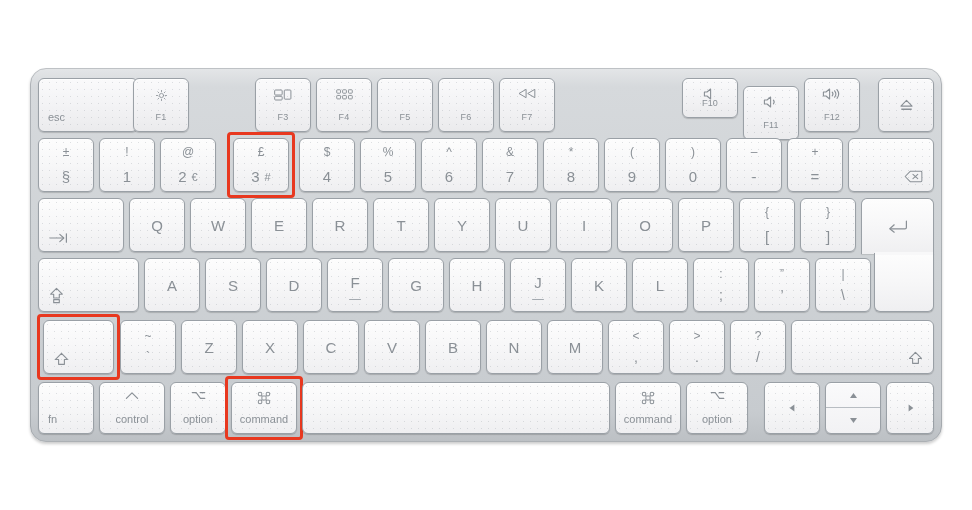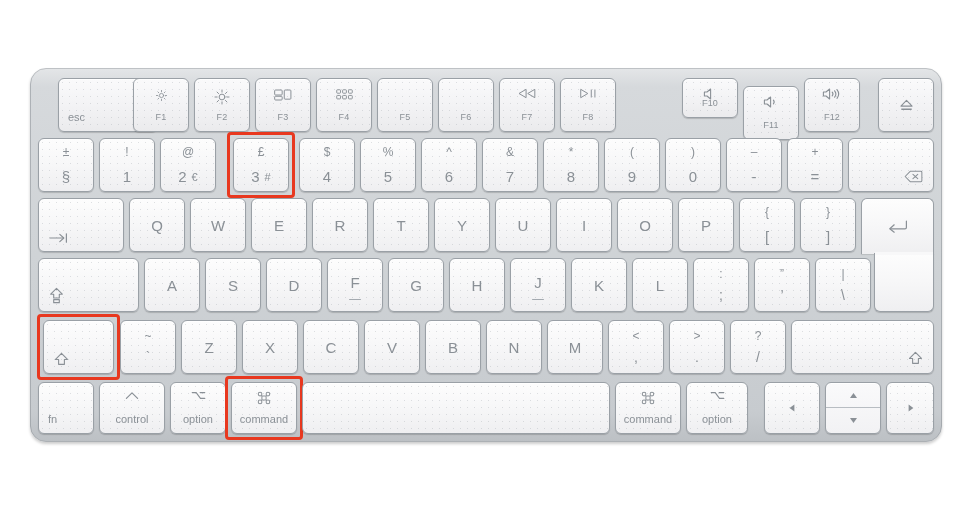--- a/index.html
+++ b/index.html
@@ -114,21 +114,21 @@
   .updown .half.dn{bottom:0;border-top:1px solid #b8bdc2;}
 
   svg{display:block;}
 </style>
 </head>
 <body>
 
 <div id="stage">
   <div class="kbd-body"></div>
 
-  <div class="key fnkey" style="left:38px;top:78px;width:100px;height:54px;margin-left:20px;">
+  <div class="key fnkey" style="left:38px;top:78px;width:100px;height:54px;">
     <span class="tex"></span>
     <span class="lbl w-bl">esc</span>
   </div>
 
   <div class="key fnkey" style="left:133px;top:78px;width:56px;height:54px;">
     <span class="tex"></span>
     <span class="lbl f-icon">
       <svg width="15" height="15" viewBox="0 0 20 20" style="margin:0 auto;">
           <g stroke="#8a9096" stroke-width="1.1" fill="none" stroke-linecap="round">
             <circle cx="10" cy="10" r="2.8"></circle>
@@ -139,39 +139,20 @@
             <line x1="5.2" y1="5.2" x2="6.4" y2="6.4"></line>
             <line x1="13.6" y1="13.6" x2="14.8" y2="14.8"></line>
             <line x1="14.8" y1="5.2" x2="13.6" y2="6.4"></line>
             <line x1="6.4" y1="13.6" x2="5.2" y2="14.8"></line>
           </g>
         </svg>
     </span>
     <span class="lbl f-name">F1</span>
   </div>
 
-  <div class="key fnkey" style="left:194px;top:78px;width:56px;height:54px;">
-    <span class="tex"></span>
-    <span class="lbl f-icon">
-      <svg width="18" height="18" viewBox="0 0 20 20" style="margin:0 auto;">
-          <g stroke="#8a9096" stroke-width="1.1" fill="none" stroke-linecap="round">
-            <circle cx="10" cy="10" r="3.2"></circle>
-            <line x1="10" y1="2.2" x2="10" y2="4.6"></line>
-            <line x1="10" y1="15.4" x2="10" y2="17.8"></line>
-            <line x1="2.2" y1="10" x2="4.6" y2="10"></line>
-            <line x1="15.4" y1="10" x2="17.8" y2="10"></line>
-            <line x1="4.5" y1="4.5" x2="6.2" y2="6.2"></line>
-            <line x1="13.8" y1="13.8" x2="15.5" y2="15.5"></line>
-            <line x1="15.5" y1="4.5" x2="13.8" y2="6.2"></line>
-            <line x1="6.2" y1="13.8" x2="4.5" y2="15.5"></line>
-          </g>
-        </svg>
-    </span>
-    <span class="lbl f-name">F2</span>
-  </div>
 
   <div class="key fnkey" style="left:255px;top:78px;width:56px;height:54px;">
     <span class="tex"></span>
     <span class="lbl f-icon">
       <svg width="20" height="14" viewBox="0 0 24 16" style="margin:0 auto;">
           <g stroke="#8a9096" stroke-width="1.2" fill="none">
             <rect x="2" y="2" width="9" height="6" rx="1"></rect>
             <rect x="13.5" y="2" width="8" height="11" rx="1"></rect>
             <rect x="2" y="9.5" width="9" height="4.5" rx="1"></rect>
           </g>
@@ -213,33 +194,20 @@
       <svg width="20" height="11" viewBox="0 0 22 12" style="margin:0 auto;">
           <g fill="none" stroke="#8a9096" stroke-width="1.1" stroke-linejoin="round">
             <path d="M10 1.4 L2.2 6 L10 10.6 Z"></path>
             <path d="M19.6 1.4 L11.8 6 L19.6 10.6 Z"></path>
           </g>
         </svg>
     </span>
     <span class="lbl f-name">F7</span>
   </div>
 
-  <div class="key fnkey" style="left:560px;top:78px;width:56px;height:54px;">
-    <span class="tex"></span>
-    <span class="lbl f-icon">
-      <svg width="20" height="11" viewBox="0 0 22 12" style="margin:0 auto;">
-          <g fill="none" stroke="#8a9096" stroke-width="1.1" stroke-linejoin="round">
-            <path d="M3 1.4 L10.8 6 L3 10.6 Z"></path>
-            <line x1="14.6" y1="1.6" x2="14.6" y2="10.4"></line>
-            <line x1="18.6" y1="1.6" x2="18.6" y2="10.4"></line>
-          </g>
-        </svg>
-    </span>
-    <span class="lbl f-name">F8</span>
-  </div>
 
 
   <div class="key fnkey" style="left:682px;top:78px;width:56px;height:40px;">
     <span class="tex"></span>
     <span class="lbl f-icon">
       <svg width="14" height="12" viewBox="0 0 14 12" style="margin:0 auto;">
           <path d="M7.6 1 L4 4 H1.4 V8 H4 L7.6 11 Z" fill="none" stroke="#8a9096" stroke-width="1.1" stroke-linejoin="round"></path>
         </svg>
     </span>
     <span class="lbl f-name">F10</span>

